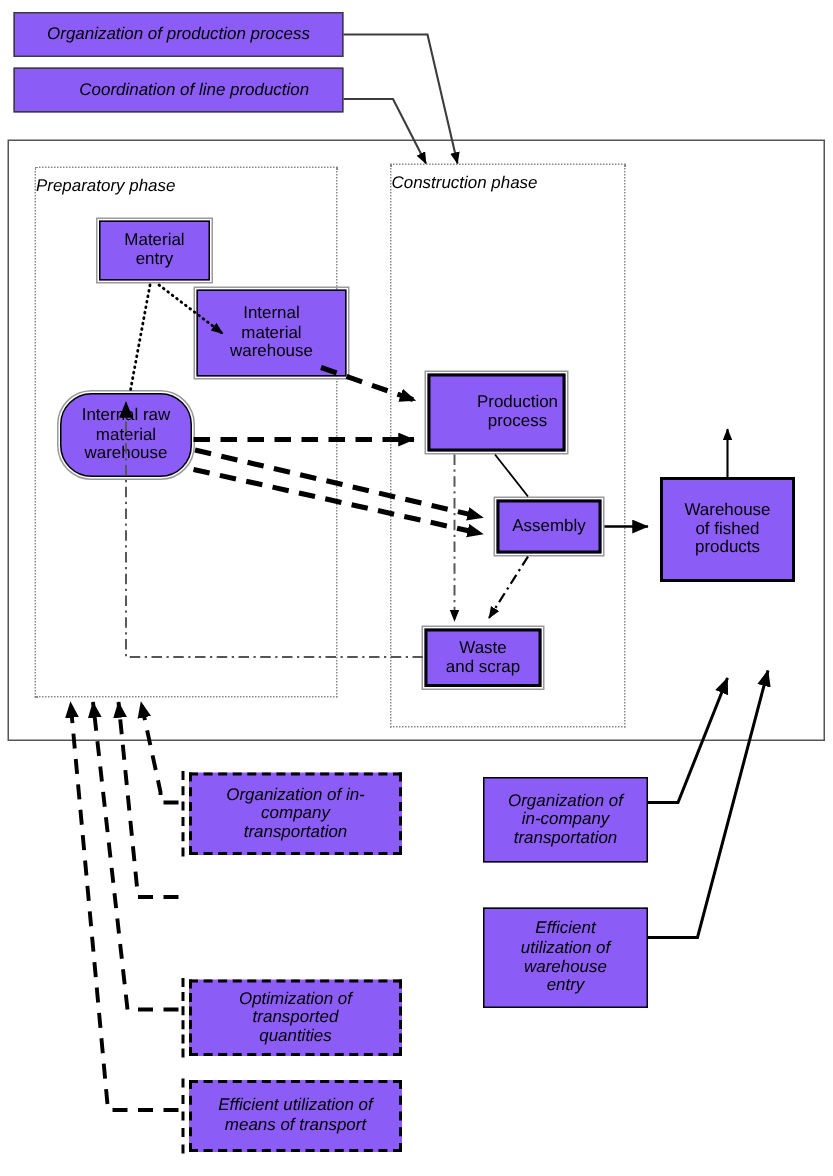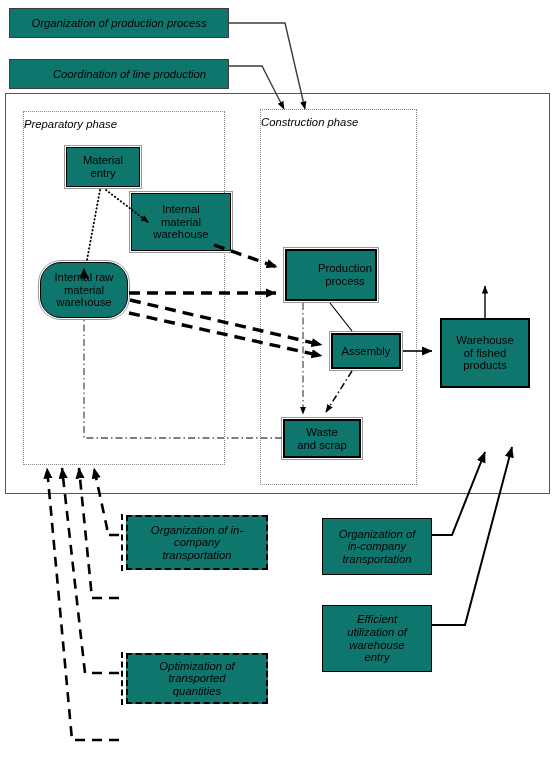--- a/index.html
+++ b/index.html
@@ -15,21 +15,21 @@
     overflow:hidden;
   }
   .abs{position:absolute;box-sizing:border-box;}
 
   
   .tbox{
     display:flex;
     align-items:center;
     justify-content:center;
     text-align:center;
-    background:#0f766e;
+    background:#8b5cf6;
     color:#000000;
     line-height:1.12;
   }
   .tbox span{display:block;}
 
   
   .banner{
     border:1.3px solid #3c3c3c;
     font-style:italic;
     font-size:11.3px;
@@ -90,21 +90,21 @@
 </style>
 </head>
 <body>
 
 <div id="canvas">
 
   <div class="abs tbox banner" style="left:9px;top:8px;width:220px;height:30px;">
     <span>Organization of production process</span>
   </div>
 
-  <div class="abs tbox banner" style="left:9px;top:59px;width:220px;height:30px;padding-left:21px;">
+  <div class="abs tbox banner" style="left:9px;top:45px;width:220px;height:30px;padding-left:21px;">
     <span>Coordination of line production</span>
   </div>
 
   <div class="abs" id="main-frame" style="left:5px;top:93px;width:545px;height:401px;"></div>
 
   <div class="abs phase" style="left:23px;top:111px;width:202px;height:354px;">
     <div class="phase-label">Preparatory phase</div>
   </div>
 
   <div class="abs phase" style="left:260px;top:109px;width:157px;height:376px;">
@@ -173,20 +173,26 @@
 
 
   <div class="abs tbox dash" style="left:126px;top:653px;width:142px;height:51px;">
     <div>
       <span>Optimization of</span>
       <span>transported</span>
       <span>quantities</span>
     </div>
   </div>
 
+  <div class="abs tbox dash" style="left:126px;top:720px;width:142px;height:48px;">
+    <div>
+      <span>Efficient utilization of</span>
+      <span>means of transport</span>
+    </div>
+  </div>
 
   <div class="abs tbox rbox" style="left:322px;top:518px;width:110px;height:57px;">
     <div>
       <span>Organization of</span>
       <span>in-company</span>
       <span>transportation</span>
     </div>
   </div>
 
   <div class="abs tbox rbox" style="left:322px;top:605px;width:110px;height:67px;">

